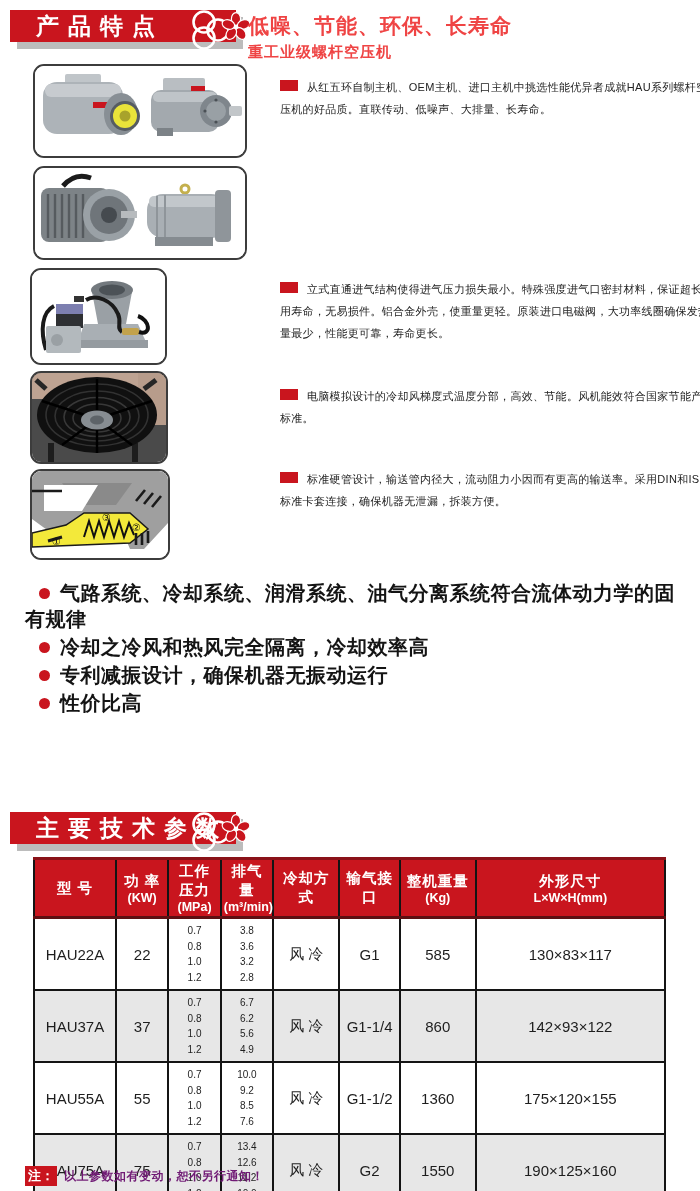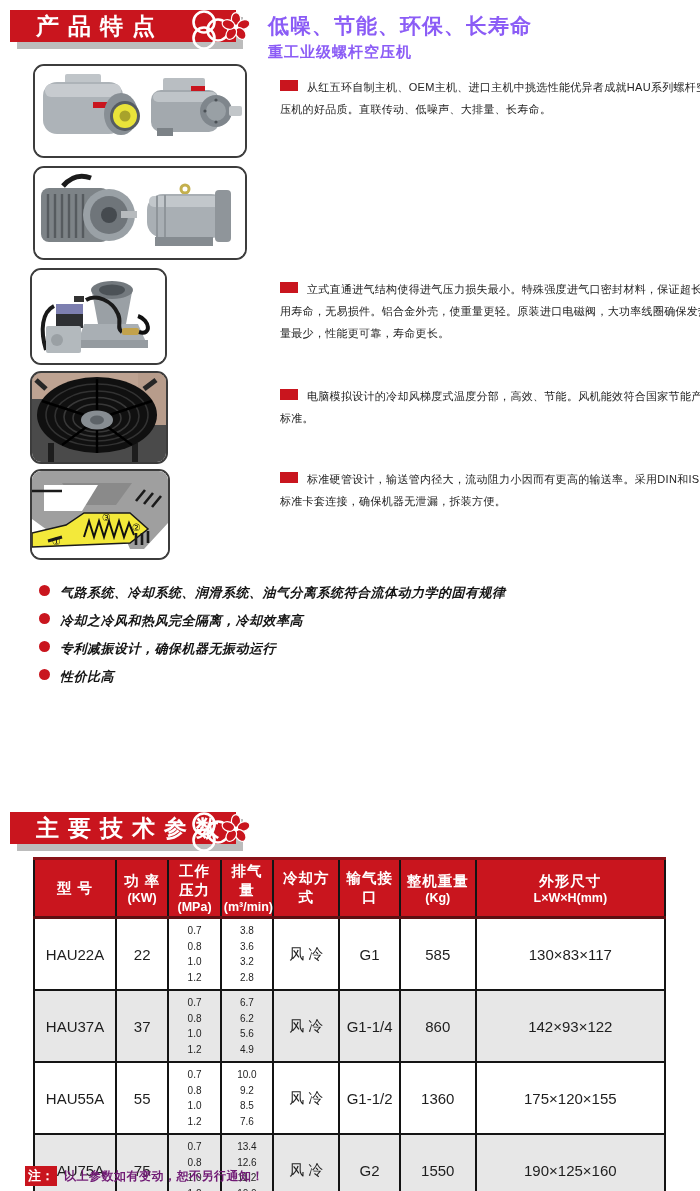--- a/index.html
+++ b/index.html
@@ -7,38 +7,38 @@
         font-family:"Liberation Sans","DejaVu Sans",sans-serif;color:#1e1e1e;}
 
   
   .banner{position:absolute;left:10px;width:226px;height:32px;background:#c9151e;
           box-shadow:7px 7px 0 0 #bcbcbc;display:flex;align-items:center;}
   .banner .txt{color:#ffffff;font-weight:bold;font-size:23px;letter-spacing:9px;
                padding-left:26px;white-space:nowrap;}
   .banner .logo{position:absolute;right:-16px;top:-2px;width:64px;height:46px;}
 
   
-  .headline{position:absolute;left:268px;top:12px;width:286px;font-weight:bold;color:#8b5cf6;}
+  .headline{position:absolute;left:248px;top:12px;width:286px;font-weight:bold;color:#ef4444;}
   .headline .l1{font-size:21px;line-height:27px;letter-spacing:1px;}
   .headline .l2{font-size:15px;line-height:25px;text-align:left;letter-spacing:1px;}
 
   
   .photo{position:absolute;border:2px solid #3c3c3c;border-radius:11px;background:#fff;
          overflow:hidden;box-sizing:border-box;}
   .photo svg{display:block;width:100%;height:100%;}
 
   
   .para{position:absolute;left:272px;width:436px;margin:8px;font-size:11px;line-height:22px;
         color:#222;letter-spacing:0.3px;}
   .sq{display:inline-block;width:18px;height:11px;background:#c9151e;margin-right:9px;}
 
   
   #featureList{position:absolute;left:25px;top:580px;width:658px;}
-  .feat{font-size:13px;font-weight:bold;line-height:26px;color:#141414;margin-bottom:2px;
-        letter-spacing:0.5px;font-style:italic;}
+  .feat{font-size:20px;font-weight:bold;line-height:26px;color:#141414;margin-bottom:2px;
+        letter-spacing:0.5px;}
   .dot{display:inline-block;width:11px;height:11px;border-radius:50%;background:#c9151e;
        margin:0 10px 1px 14px;}
 
   
   #specTable{position:absolute;left:33px;top:857px;width:633px;border-collapse:collapse;
              border:2px solid #141414;border-top:3px solid #8a1218;table-layout:fixed;}
   #specTable th,#specTable td{border:2px solid #141414;text-align:center;vertical-align:middle;
              padding:2px;}
   #specTable thead th{background:#c9151e;color:#ffffff;height:40px;
              border-bottom:3px solid #5e0f12;}

